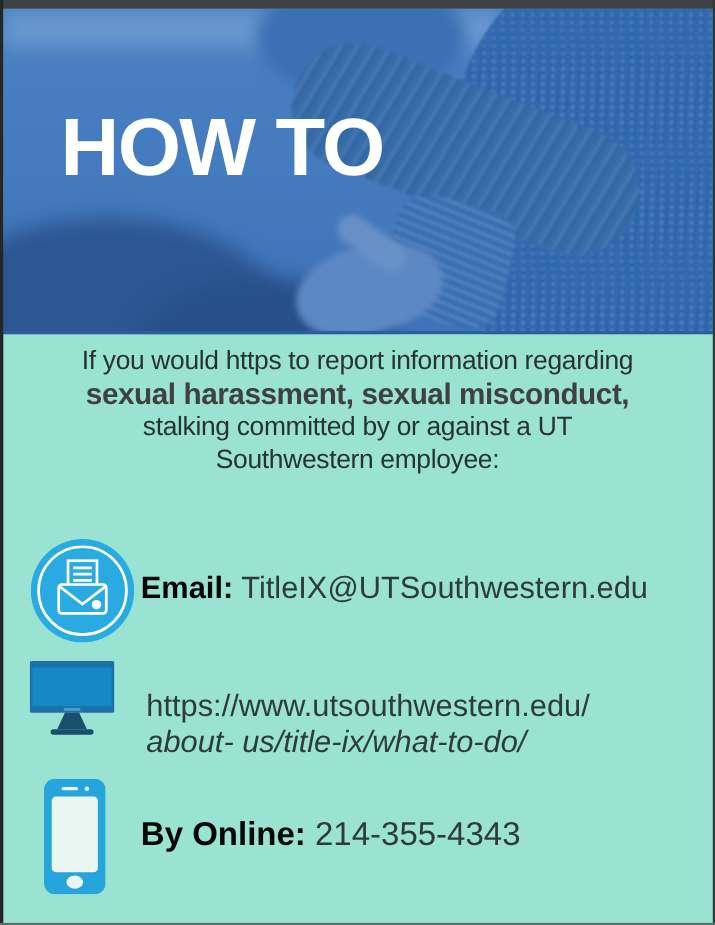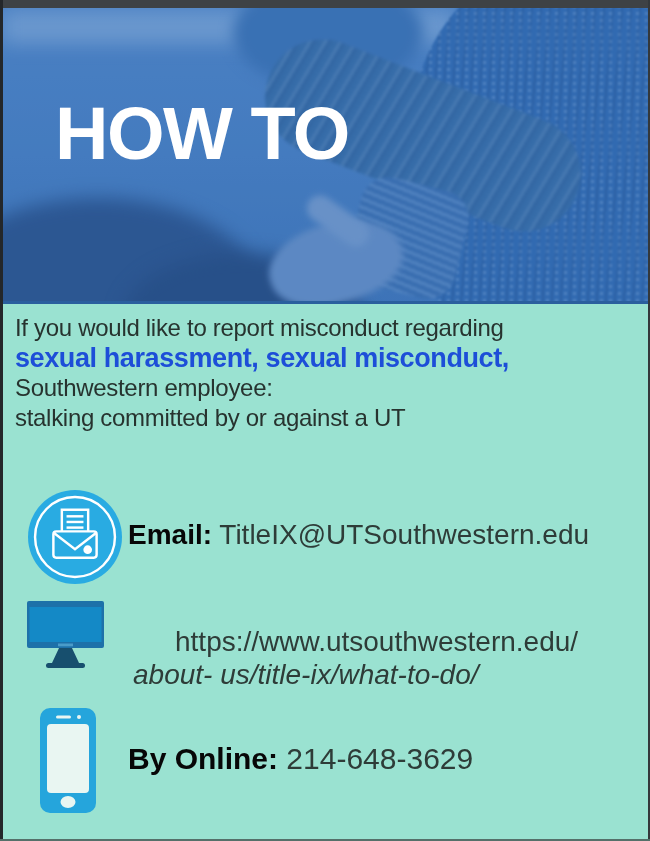--- a/index.html
+++ b/index.html
@@ -1,19 +1,20 @@
 <!DOCTYPE html>
 <html><head>
 <meta charset="utf-8">
 <style>
   html,body{margin:0;padding:0;background:#222;}
   .page{
     position:relative;width:650px;height:841px;overflow:hidden;
     background:#9ae2d1;
     font-family:"Liberation Sans","DejaVu Sans",sans-serif;
+    text-align:center;
   }
   
   .edge-top{position:absolute;top:0;left:0;width:650px;height:8px;background:#3e4245;z-index:9;}
   .edge-left{position:absolute;top:0;left:0;width:3px;height:841px;background:#24272a;z-index:9;}
   .edge-right{position:absolute;top:0;right:0;width:2px;height:841px;background:#34383b;z-index:9;}
   .edge-bottom{position:absolute;bottom:0;left:0;width:650px;height:2px;background:#55706a;z-index:9;}
 
   
   .hero{
     position:absolute;top:8px;left:3px;width:645px;height:296px;
@@ -59,32 +60,32 @@
     color:#ffffff;font-weight:bold;font-size:74px;line-height:79px;
     letter-spacing:-1.5px;
   }
   .hero-title span{display:block;}
 
   
   .content{position:absolute;top:304px;left:3px;width:645px;height:537px;background:#9ae2d1;}
 
   .intro{position:absolute;top:9px;left:12px;width:620px;color:#27332f;}
   .intro .line{font-size:24px;line-height:30px;letter-spacing:-0.3px;white-space:nowrap;}
-  .intro .line.bold{font-weight:bold;color:#1d4ed8;font-size:27px;letter-spacing:-0.4px;}
+  .intro .line.bold{font-weight:bold;color:#404040;font-size:27px;letter-spacing:-0.4px;}
 
   .contact-text{position:absolute;white-space:nowrap;}
   .label-bold{font-weight:bold;color:#070707;}
   .value-reg{color:#2e3c38;}
 
   .email-icon-wrap{position:absolute;top:186px;left:25px;width:94px;height:94px;}
   .email-text{top:215px;left:125px;font-size:28px;}
 
   .monitor-icon-wrap{position:absolute;top:297px;left:24px;width:77px;height:70px;}
   .online-label{top:288px;left:130px;font-size:30px;}
-  .online-url1{top:322px;left:130px;font-size:28px;margin-left:42px;}
+  .online-url1{top:322px;left:130px;font-size:28px;}
   .online-url2{top:355px;left:130px;font-size:28px;font-style:italic;}
 
   .phone-icon-wrap{position:absolute;top:404px;left:37px;width:56px;height:105px;}
   .phone-text{top:438px;left:125px;font-size:30px;}
 </style>
 </head>
 <body>
 
 <div class="page">
 
@@ -106,24 +107,24 @@
     <div class="overlay"></div>
     <div class="bottom-line"></div>
     <h1 class="hero-title">
       <span>HOW TO</span>
     </h1>
   </div>
 
   <div class="content">
 
     <div class="intro">
-      <div class="line">If you would like to report misconduct regarding</div>
+      <div class="line">If you would https to report information regarding</div>
       <div class="line bold">sexual harassment, sexual misconduct,</div>
+      <div class="line">stalking committed by or against a UT</div>
       <div class="line">Southwestern employee:</div>
-      <div class="line">stalking committed by or against a UT</div>
     </div>
 
     <div class="email-icon-wrap">
       <svg width="94" height="94" viewBox="0 0 100 100">
         <circle cx="50" cy="50" r="50" fill="#29abe2"></circle>
         <circle cx="50" cy="50" r="42.5" fill="none" stroke="#ffffff" stroke-width="2.6"></circle>
         <rect x="36" y="21" width="28" height="34" fill="#29abe2" stroke="#ffffff" stroke-width="2.6"></rect>
         <line x1="41" y1="28" x2="59" y2="28" stroke="#ffffff" stroke-width="2.6"></line>
         <line x1="41" y1="34" x2="59" y2="34" stroke="#ffffff" stroke-width="2.6"></line>
         <line x1="41" y1="40" x2="59" y2="40" stroke="#ffffff" stroke-width="2.6"></line>
@@ -157,17 +158,17 @@
       <svg width="56" height="105" viewBox="0 0 56 105">
         <rect x="0" y="0" width="56" height="105" rx="10" fill="#25a5dc"></rect>
         <rect x="7" y="16" width="42" height="69" rx="4" fill="#e9f6f2"></rect>
         <rect x="16" y="7.5" width="15" height="3" rx="1.5" fill="#e9f6f2"></rect>
         <circle cx="39" cy="9" r="2" fill="#e9f6f2"></circle>
         <ellipse cx="28" cy="94" rx="7.5" ry="6" fill="#e9f6f2"></ellipse>
       </svg>
     </div>
     <div class="contact-text phone-text">
       <span class="label-bold">By Online:</span>
-      <span class="value-reg">214-648-3629</span>
+      <span class="value-reg">214-355-4343</span>
     </div>
 
   </div>
 </div>
 
 </body></html>

